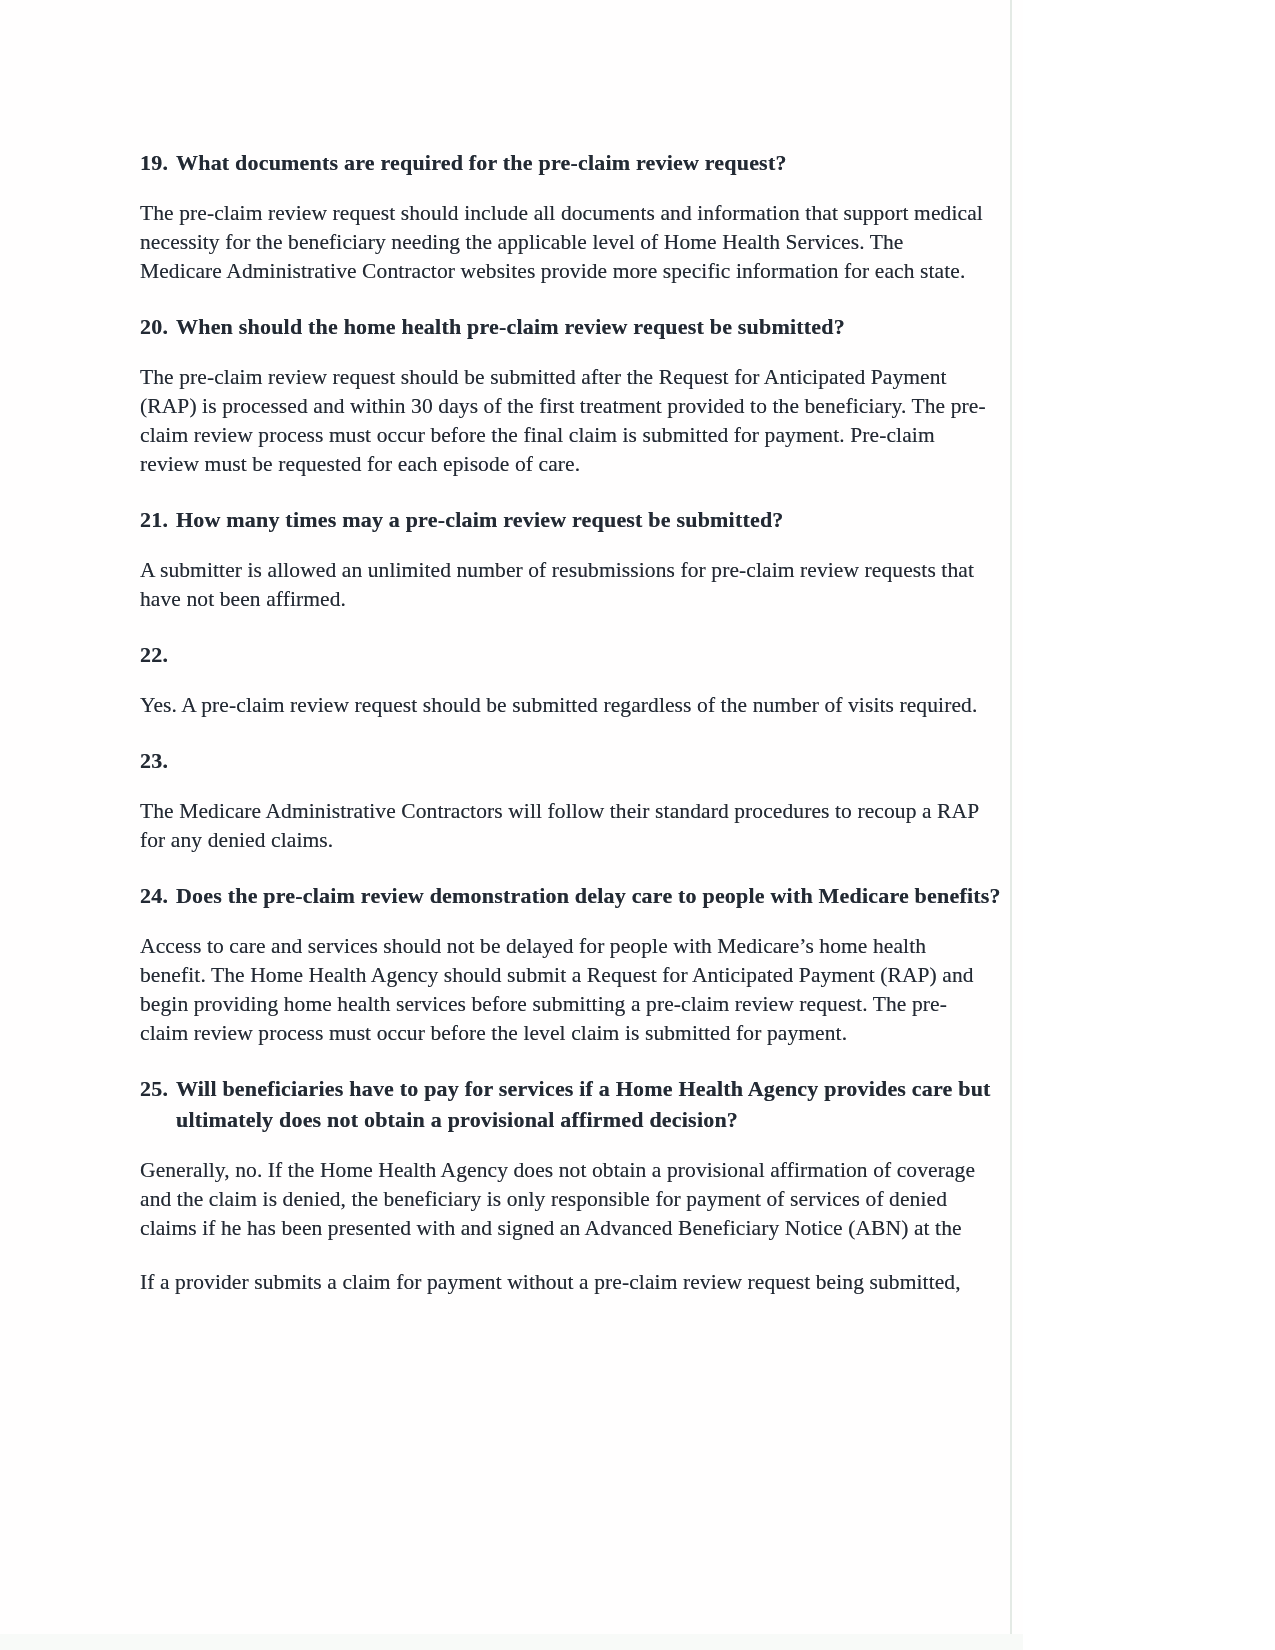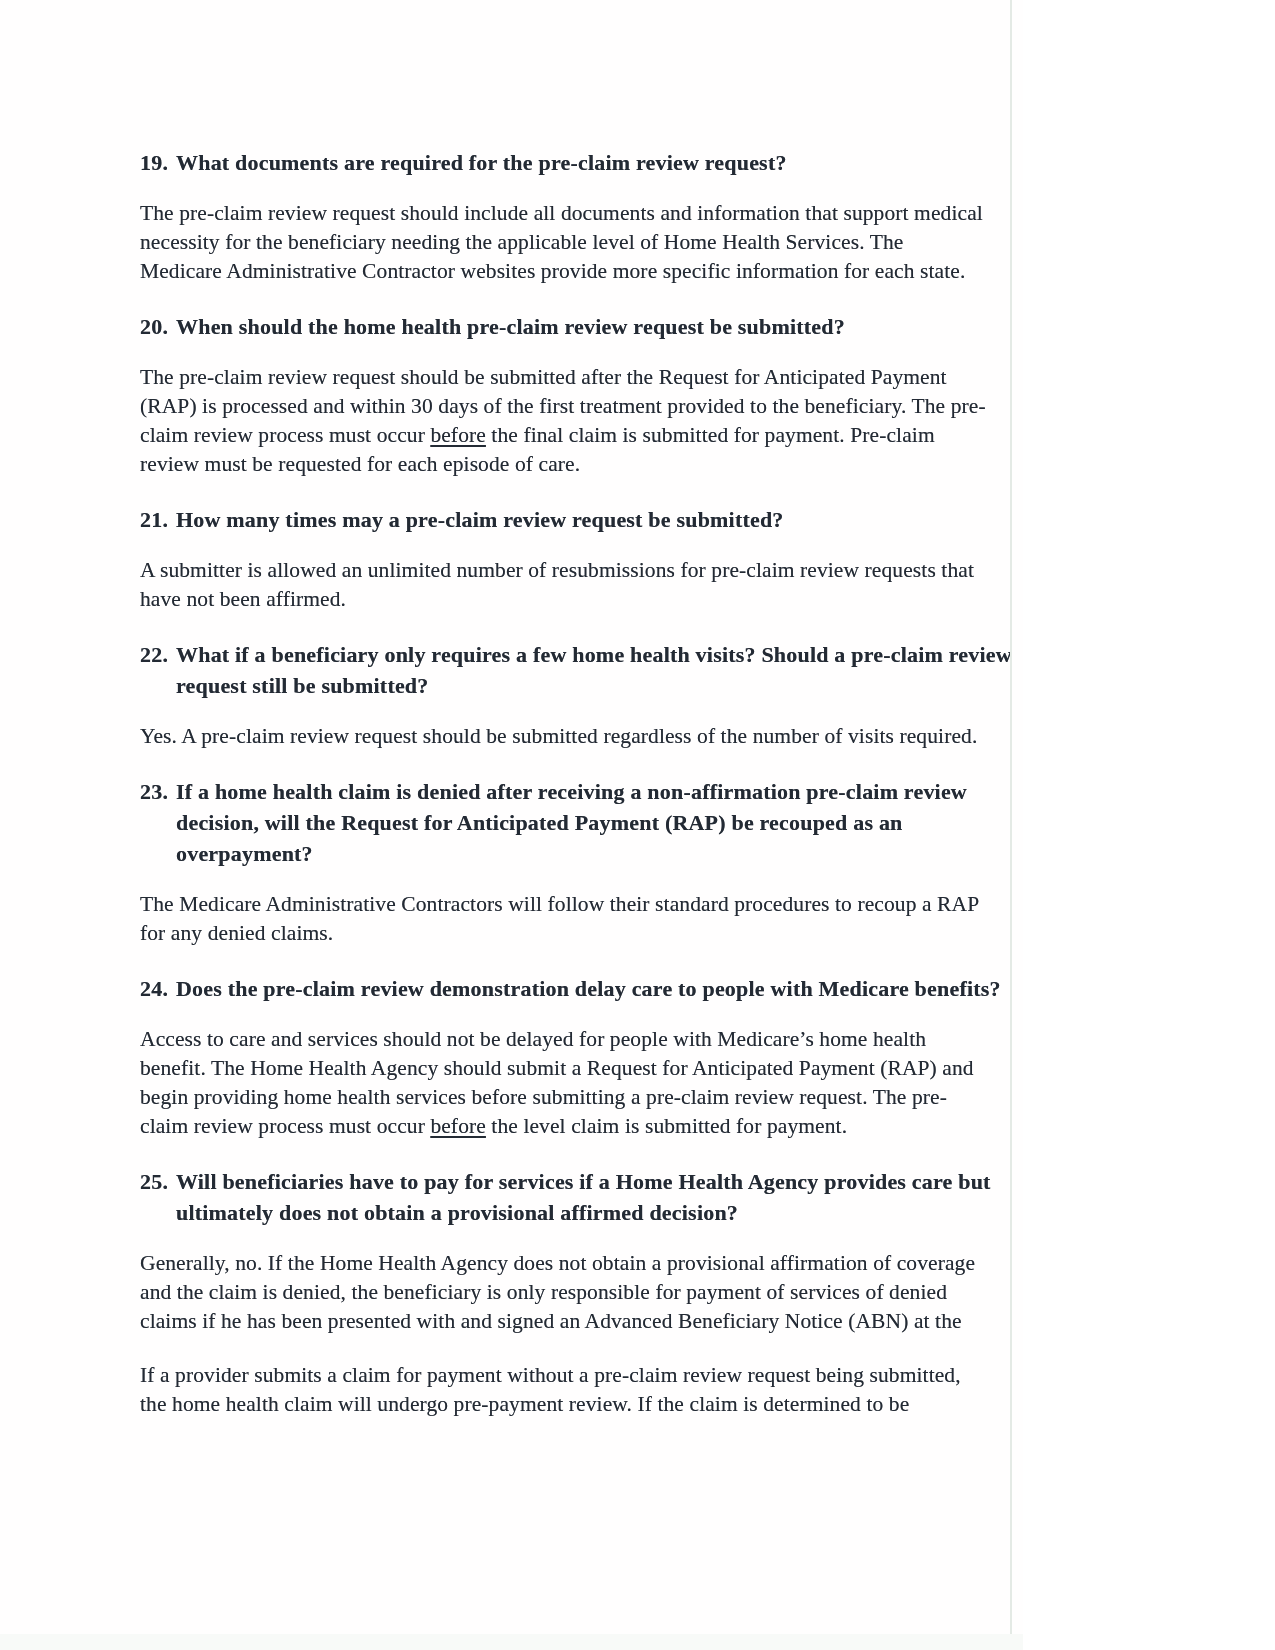--- a/index.html
+++ b/index.html
@@ -40,21 +40,20 @@
   .q-text { flex: none; }
   .answer-para {
     font-size: 21.5px;
     line-height: 29px;
     letter-spacing: 0.1px;
     margin: 0 0 25px 0;
     text-shadow: 0 0 0.4px rgba(35,42,52,0.5);
   }
   .t-line { white-space: nowrap; }
   .u {
-    text-decoration: underline;
     text-underline-offset: 3px;
   }
   .scan-edge {
     position: absolute;
     top: 0;
     right: 11px;
     width: 2px;
     height: 1650px;
     background: #e4eae5;
   }
@@ -107,37 +106,28 @@
           </div>
         </div>
         <div class="answer-para">
           <div class="t-line"><span>A submitter is allowed an unlimited number of resubmissions for pre-claim review requests that</span></div>
           <div class="t-line"><span>have not been affirmed.</span></div>
         </div>
       </section>
       <section class="faq-item">
         <div class="q-row">
           <span class="q-num">22.</span>
-          <div class="q-text">
-            <div class="t-line"><span>What if a beneficiary only requires a few home health visits? Should a pre-claim review</span></div>
-            <div class="t-line"><span>request still be submitted?</span></div>
-          </div>
         </div>
         <div class="answer-para">
           <div class="t-line"><span>Yes. A pre-claim review request should be submitted regardless of the number of visits required.</span></div>
         </div>
       </section>
       <section class="faq-item extra-gap">
         <div class="q-row">
           <span class="q-num">23.</span>
-          <div class="q-text">
-            <div class="t-line"><span>If a home health claim is denied after receiving a non-affirmation pre-claim review</span></div>
-            <div class="t-line"><span>decision, will the Request for Anticipated Payment (RAP) be recouped as an</span></div>
-            <div class="t-line"><span>overpayment?</span></div>
-          </div>
         </div>
         <div class="answer-para">
           <div class="t-line"><span>The Medicare Administrative Contractors will follow their standard procedures to recoup a RAP</span></div>
           <div class="t-line"><span>for any denied claims.</span></div>
         </div>
       </section>
       <section class="faq-item">
         <div class="q-row">
           <span class="q-num">24.</span>
           <div class="q-text">
@@ -159,19 +149,18 @@
             <div class="t-line"><span>ultimately does not obtain a provisional affirmed decision?</span></div>
           </div>
         </div>
         <div class="answer-para">
           <div class="t-line"><span>Generally, no. If the Home Health Agency does not obtain a provisional affirmation of coverage</span></div>
           <div class="t-line"><span>and the claim is denied, the beneficiary is only responsible for payment of services of denied</span></div>
           <div class="t-line"><span>claims if he has been presented with and signed an Advanced Beneficiary Notice (ABN) at the</span></div>
         </div>
         <div class="answer-para">
           <div class="t-line"><span>If a provider submits a claim for payment without a pre-claim review request being submitted,</span></div>
-          <div class="t-line"><span>the home health claim will undergo pre-payment review.  If the claim is determined to be</span></div>
         </div>
       </section>
     </div>
   <div class="scan-edge"></div>
   <div class="scan-bottom"></div>
 </div>
 
 </body></html>

